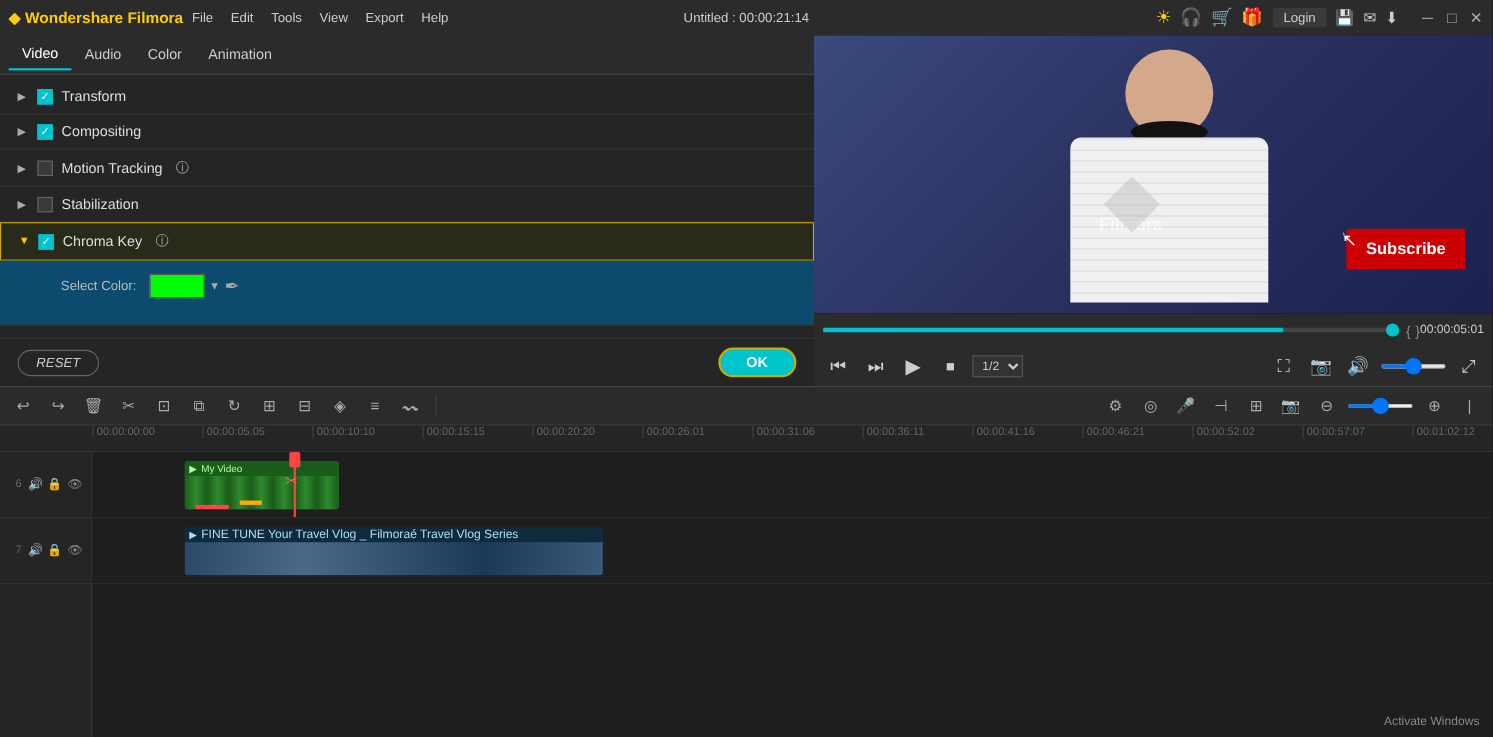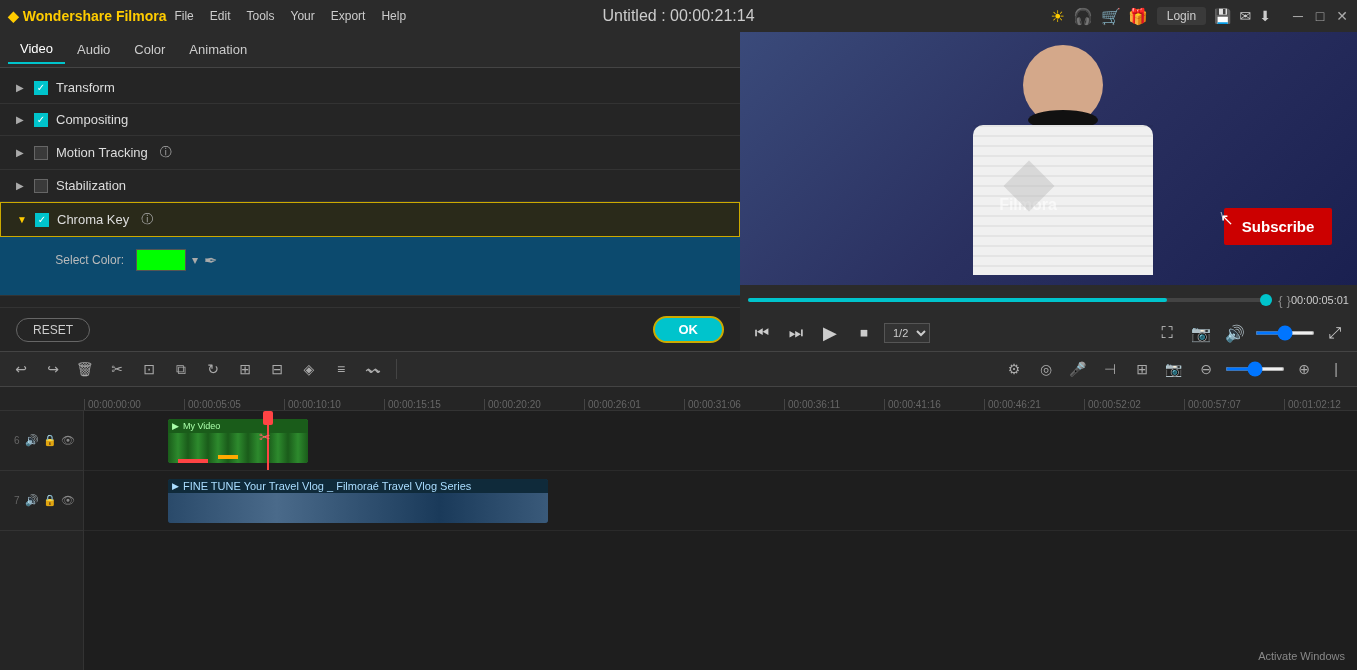--- a/index.html
+++ b/index.html
@@ -4,21 +4,21 @@
   <style>
     * { box-sizing: border-box; margin: 0; padding: 0; }
     body { background: #1a1a1a; color: #ccc; font-family: 'Segoe UI', sans-serif; font-size: 12px; width: 1357px; height: 670px; overflow: hidden; display: flex; flex-direction: column; }
 
     
     .title-bar { background: #2b2b2b; height: 32px; display: flex; align-items: center; padding: 0 8px; justify-content: space-between; flex-shrink: 0; }
     .title-bar-left { display: flex; align-items: center; gap: 8px; }
     .title-bar-logo { color: #ffcc00; font-size: 14px; font-weight: bold; display: flex; align-items: center; gap: 4px; }
     .title-bar-menu { display: flex; gap: 16px; color: #ccc; font-size: 12px; }
     .title-bar-menu span { cursor: pointer; }
-    .title-bar-title { color: #ccc; font-size: 16px; position: absolute; left: 50%; transform: translateX(-50%); }
+    .title-bar-title { color: #ccc; font-size: 12px; position: absolute; left: 50%; transform: translateX(-50%); }
     .title-bar-right { display: flex; align-items: center; gap: 12px; }
     .title-bar-icons { display: flex; gap: 8px; align-items: center; }
     .win-btn { width: 14px; height: 14px; display: flex; align-items: center; justify-content: center; color: #aaa; font-size: 14px; cursor: pointer; }
 
     
     .main-area { display: flex; flex: 1; overflow: hidden; justify-content: center; }
 
     
     .left-panel { width: 740px; background: #252525; display: flex; flex-direction: column; flex-shrink: 0; }
 
@@ -49,42 +49,42 @@
     .color-box { width: 50px; height: 22px; background: #00ff00; border: 1px solid #555; cursor: pointer; }
     .eyedropper { color: #aaa; font-size: 16px; cursor: pointer; }
     .slider-container { display: flex; align-items: center; gap: 8px; flex: 1; }
     .slider-track { flex: 1; height: 4px; background: #555; border-radius: 2px; position: relative; cursor: pointer; }
     .slider-fill { height: 100%; background: #00c4cc; border-radius: 2px; width: 50%; }
     .slider-thumb { width: 12px; height: 12px; background: #00c4cc; border-radius: 50%; position: absolute; top: -4px; left: 50%; transform: translateX(-50%); }
     .slider-value { width: 40px; text-align: center; background: #333; border: 1px solid #555; color: #ccc; font-size: 12px; padding: 2px 4px; }
 
     
     .panel-footer { display: flex; align-items: center; justify-content: space-between; padding: 8px 16px; background: #252525; border-top: 1px solid #333; }
-    .btn-reset { background: transparent; border: 1px solid #666; color: #ccc; padding: 4px 16px; border-radius: 14px; cursor: pointer; font-size: 12px; }
+    .btn-reset { background: transparent; border: 1px solid #666; color: #ccc; padding: 4px 16px; border-radius: 14px; cursor: pointer; font-size: 12px; font-style: italic; }
     .btn-ok { background: #00c4cc; border: 2px solid #ccaa00; color: #fff; padding: 4px 24px; border-radius: 14px; cursor: pointer; font-size: 13px; font-weight: bold; }
 
     
     .right-panel { flex: 1; background: #1a1a1a; display: flex; flex-direction: column; }
     .preview-area { flex: 1; background: #111; position: relative; display: flex; align-items: center; justify-content: center; overflow: hidden; }
     .progress-track { flex: 1; height: 4px; background: #444; border-radius: 2px; position: relative; }
     .progress-fill { height: 100%; background: #00c4cc; border-radius: 2px; width: 80%; }
     .progress-thumb { width: 12px; height: 12px; background: #00c4cc; border-radius: 50%; position: absolute; top: -4px; right: 0; }
     .time-display { color: #ccc; font-size: 11px; }
     .time-bracket { color: #888; font-size: 13px; }
     .ctrl-btn { background: transparent; border: none; color: #ccc; font-size: 16px; cursor: pointer; width: 28px; height: 28px; display: flex; align-items: center; justify-content: center; }
     .quality-select { background: #333; border: 1px solid #555; color: #ccc; font-size: 11px; padding: 2px 4px; }
 
     
     .toolbar { background: #2b2b2b; height: 36px; display: flex; align-items: center; padding: 0 8px; gap: 6px; border-top: 1px solid #444; border-bottom: 1px solid #444; flex-shrink: 0; }
     .tool-btn { background: transparent; border: none; color: #aaa; font-size: 14px; cursor: pointer; width: 26px; height: 26px; display: flex; align-items: center; justify-content: center; border-radius: 3px; }
     .tool-separator { width: 1px; height: 20px; background: #444; margin: 0 4px; }
 
     
     .timeline { flex: 1; background: #1e1e1e; display: flex; flex-direction: column; overflow: hidden; }
-    .timeline-ruler { height: 24px; background: #252525; border-bottom: 1px solid #333; display: flex; align-items: flex-end; padding: 0 0 0 84px; overflow: hidden; position: relative; }
+    .timeline-ruler { height: 24px; background: #252525; border-bottom: 1px solid #333; display: flex; align-items: flex-start; padding: 0 0 0 84px; overflow: hidden; position: relative; }
     .ruler-marks { display: flex; color: #666; font-size: 10px; gap: 0; white-space: nowrap; }
     .ruler-mark { width: 100px; flex-shrink: 0; border-left: 1px solid #444; padding-left: 3px; }
 
     .timeline-tracks { flex: 1; display: flex; overflow: hidden; }
     .track-headers { width: 84px; background: #252525; border-right: 1px solid #333; display: flex; flex-direction: column; }
     .track-header { height: 60px; display: flex; align-items: center; justify-content: flex-end; padding-right: 8px; gap: 6px; border-bottom: 1px solid #333; }
     .track-header-icons { display: flex; gap: 4px; }
     .track-icon-btn { color: #888; font-size: 11px; cursor: pointer; }
 
     .track-content-area { flex: 1; overflow-x: auto; overflow-y: hidden; position: relative; }
@@ -125,21 +125,21 @@
 <div class="title-bar">
   <div class="title-bar-left">
     <div class="title-bar-logo">
       <span style="color:#ffcc00;">◆</span>
       <span>Wondershare Filmora</span>
     </div>
     <div class="title-bar-menu">
       <span>File</span>
       <span>Edit</span>
       <span>Tools</span>
-      <span>Your</span>
+      <span>View</span>
       <span>Export</span>
       <span>Help</span>
     </div>
   </div>
   <div class="title-bar-title">Untitled : 00:00:21:14</div>
   <div class="title-bar-right">
     <div class="title-bar-icons">
       <span style="color:#ffcc00; font-size:16px;">☀</span>
       <span style="color:#00ccff; font-size:16px;">🎧</span>
       <span style="font-size:16px;">🛒</span>

